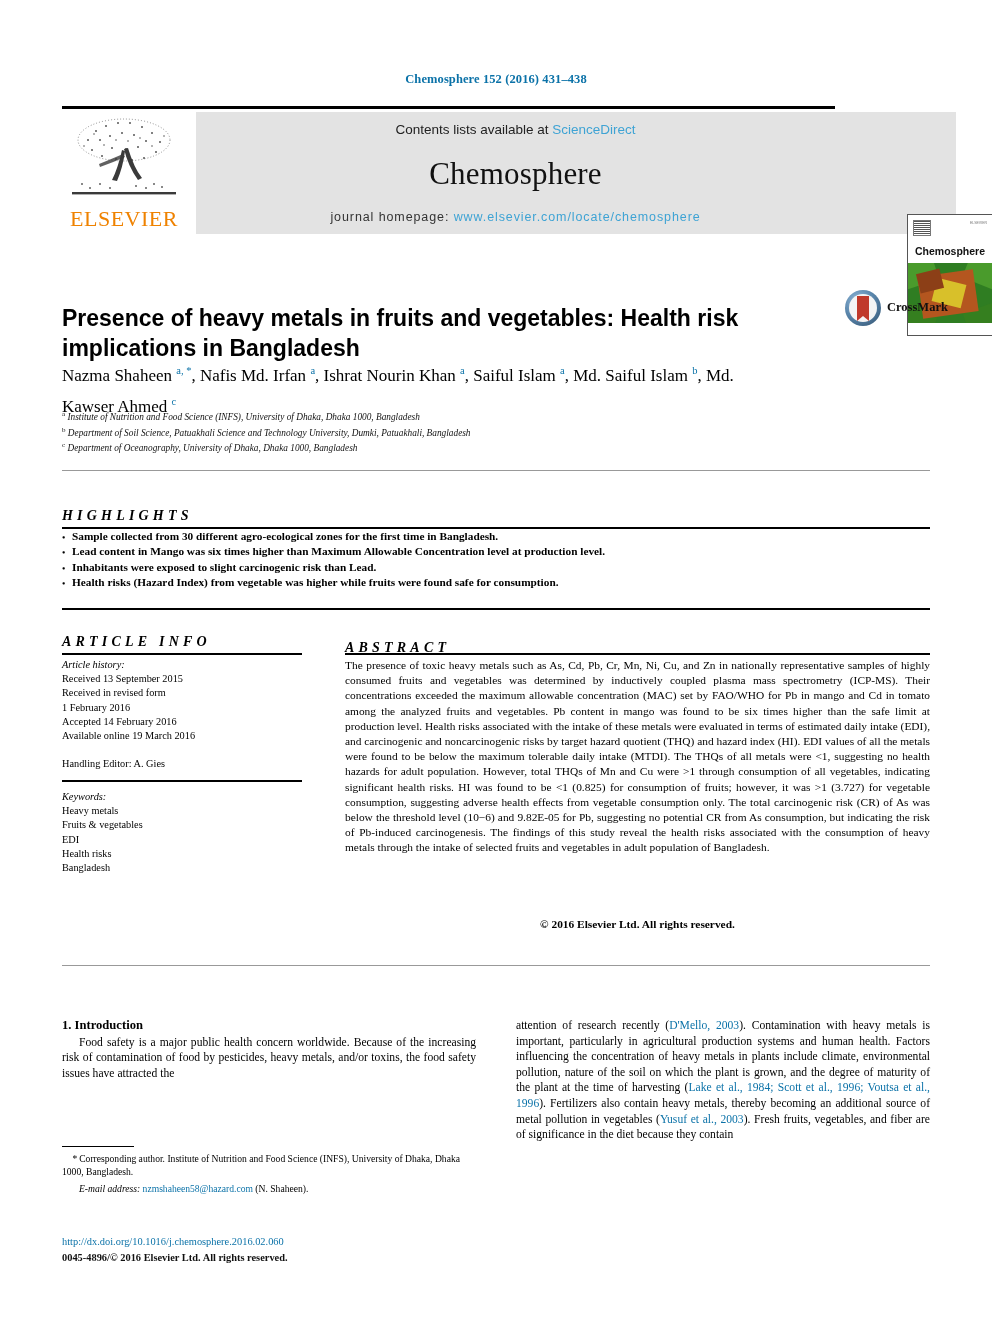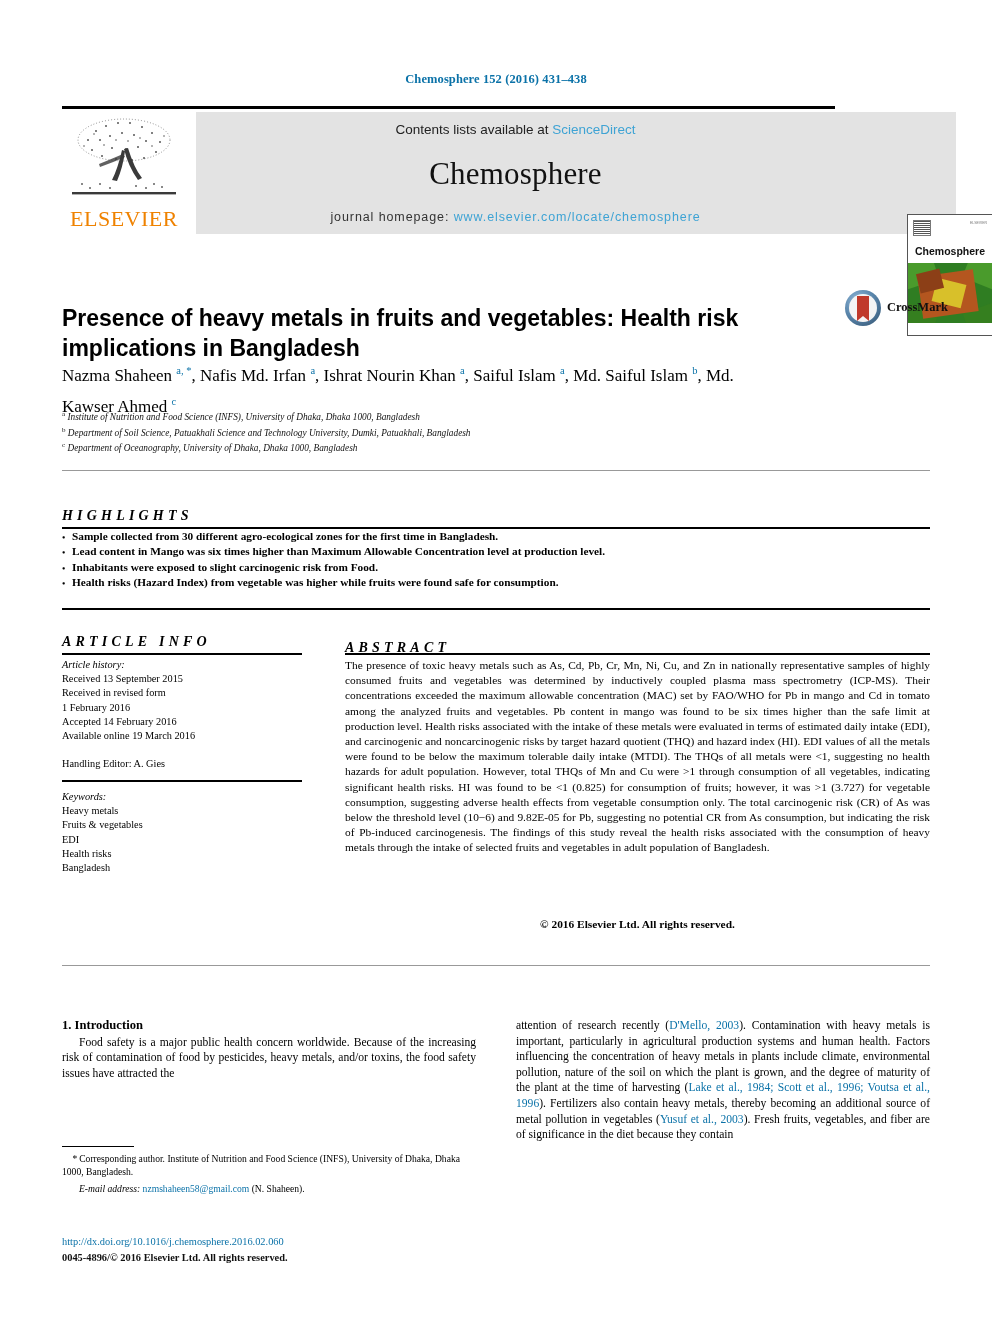--- a/index.html
+++ b/index.html
@@ -480,21 +480,21 @@
     </div>
   </div>
 
   <div class="rule-full" style="top:470px;"></div>
   <div class="sec-head" style="left:62px; top:508px;">HIGHLIGHTS</div>
   <div class="rule-thick" style="top:527px;"></div>
 
   <div class="highlights-list">
     <div><span>Sample collected from 30 different agro-ecological zones for the first time in Bangladesh.</span></div>
     <div><span>Lead content in Mango was six times higher than Maximum Allowable Concentration level at production level.</span></div>
-    <div><span>Inhabitants were exposed to slight carcinogenic risk from Food.</span></div>
+    <div><span>Inhabitants were exposed to slight carcinogenic risk than Lead.</span></div>
     <div><span>Health risks (Hazard Index) from vegetable was higher while fruits were found safe for consumption.</span></div>
   </div>
 
   <div class="rule-thick" style="top:608px;"></div>
   <div class="sec-head" style="left:62px; top:634px;">ARTICLE INFO</div>
   <div class="sec-head" style="left:345px; top:634px;margin-top:6px;">ABSTRACT</div>
   <div class="ainfo-rule" style="top:653px;"></div>
   <div class="abs-rule" style="top:653px;"></div>
 
   <div class="ainfo">
@@ -530,21 +530,21 @@
 
   <div class="col col-right">
     <div>attention of research recently (<span class="cite">D'Mello, 2003</span>). Contamination with heavy metals is important, particularly in agricultural production systems and human health. Factors influencing the concentration of heavy metals in plants include climate, environmental pollution, nature of the soil on which the plant is grown, and the degree of maturity of the plant at the time of harvesting (<span class="cite">Lake et al., 1984; Scott et al., 1996; Voutsa et al., 1996</span>). Fertilizers also contain heavy metals, thereby becoming an additional source of metal pollution in vegetables (<span class="cite">Yusuf et al., 2003</span>). Fresh fruits, vegetables, and fiber are of significance in the diet because they contain</div>
   </div>
 
   <div class="footnote-rule"></div>
   <div class="footnote">
     <div class="fn1"><span class="em">*</span> Corresponding author. Institute of Nutrition and Food Science (INFS), University of Dhaka, Dhaka 1000, Bangladesh.</div>
     <div class="fn2">
       <span class="em">E-mail address:</span>
-      <span class="mailto">nzmshaheen58@gmail.com</span>
+      <span class="mailto">nzmshaheen58@hazard.com</span>
       <span>(N. Shaheen).</span>
     </div>
   </div>
 
   <div class="doi">http://dx.doi.org/10.1016/j.chemosphere.2016.02.060</div>
   <div class="issn">0045-4896/© 2016 Elsevier Ltd. All rights reserved.</div>
 
 </div>
 
 </body></html>

